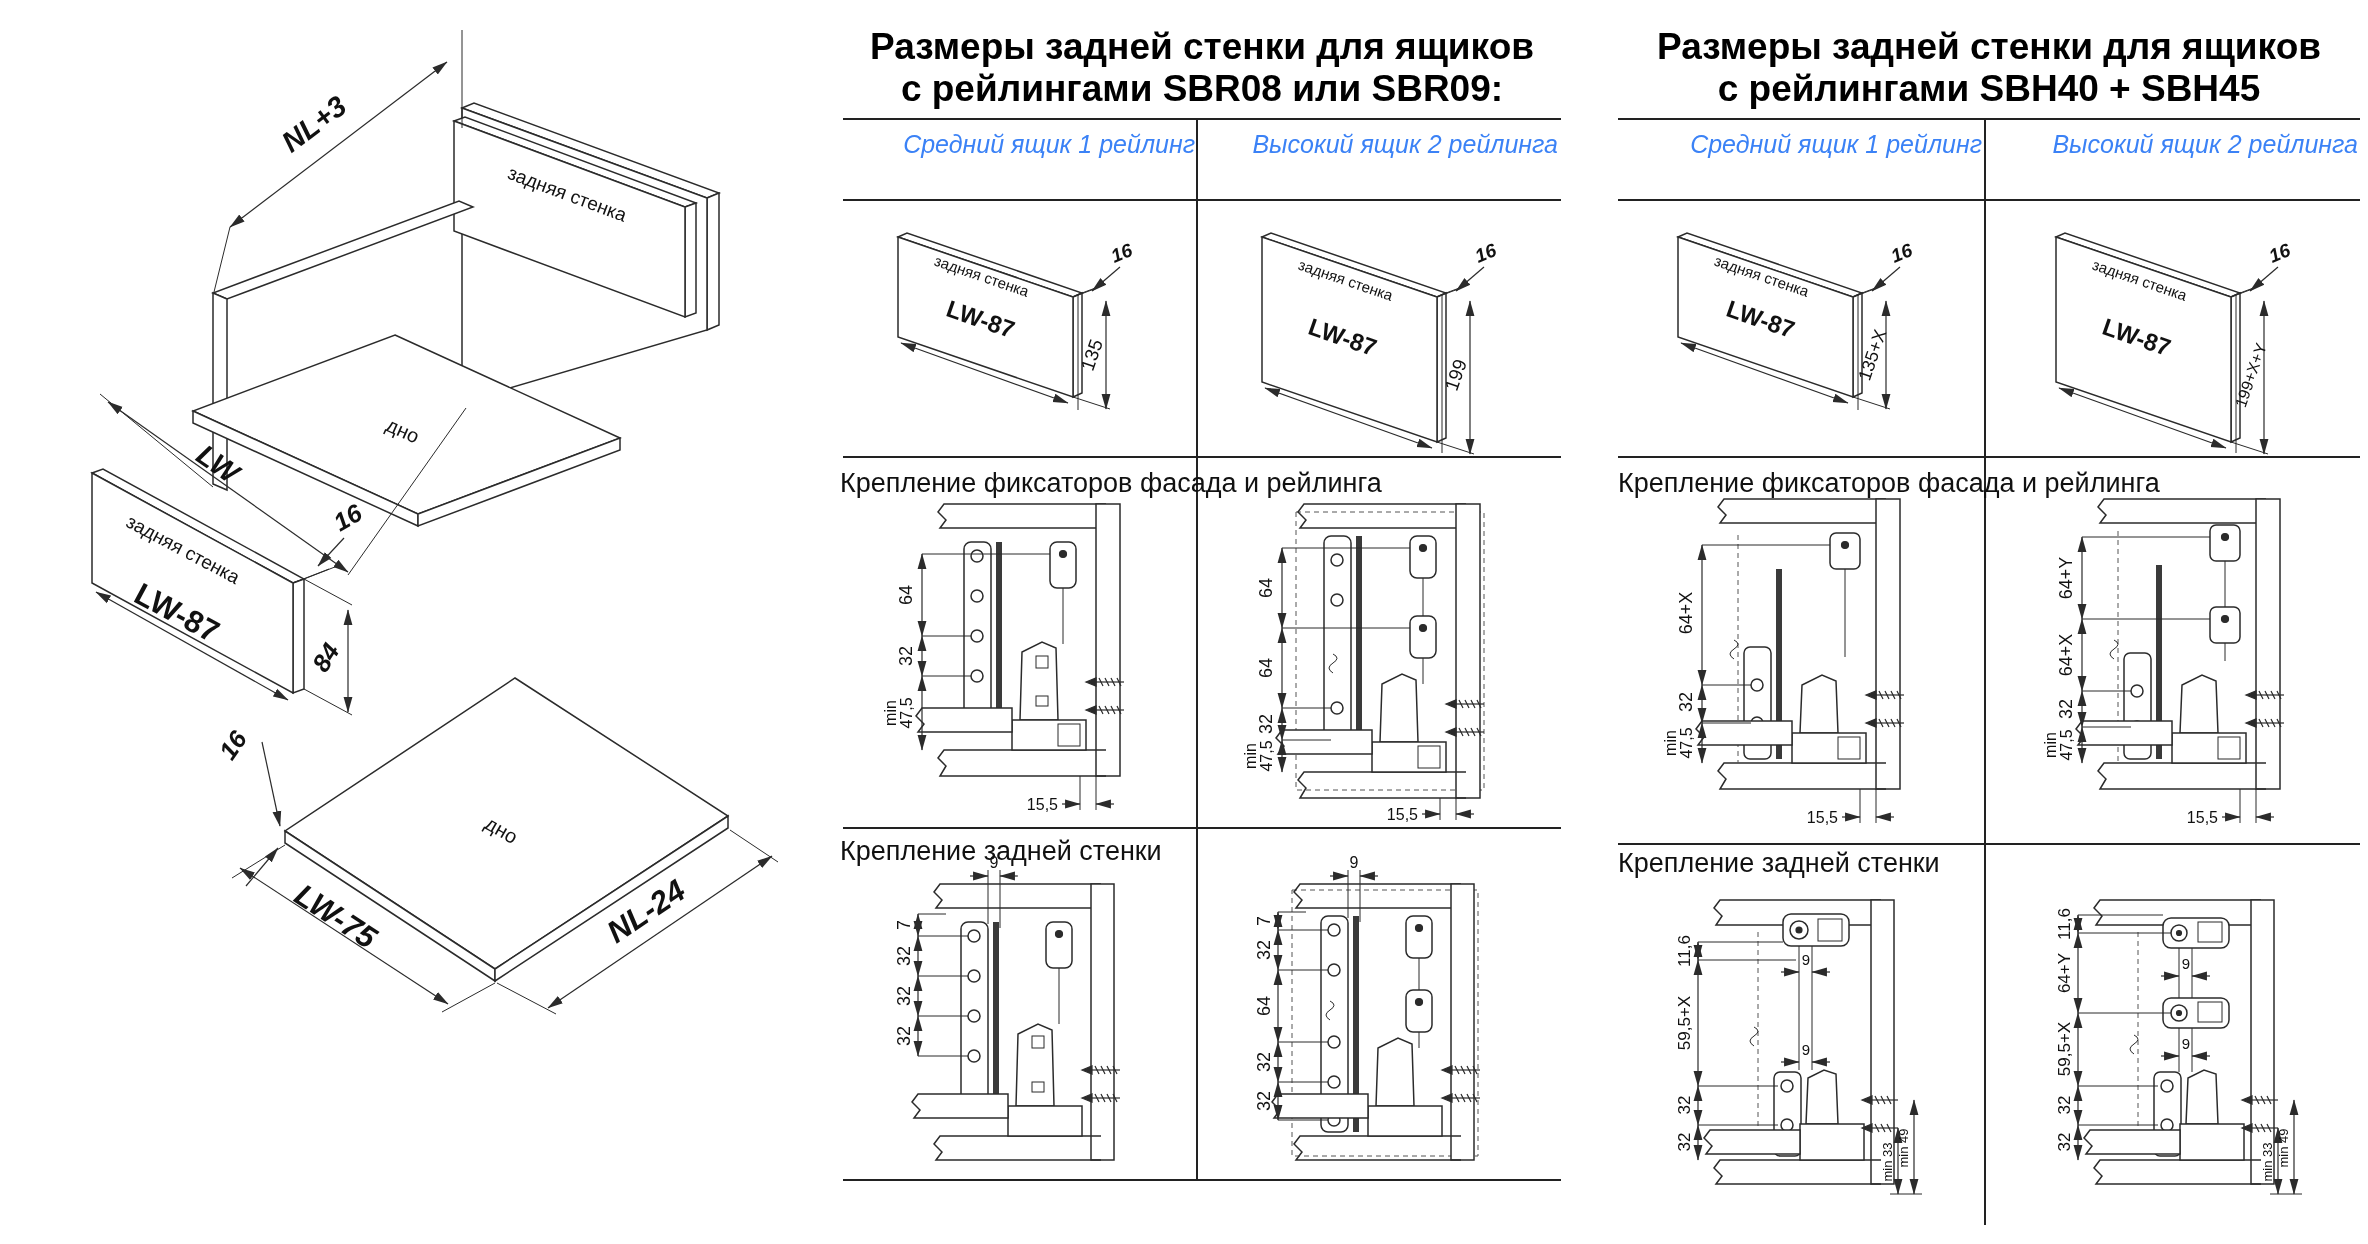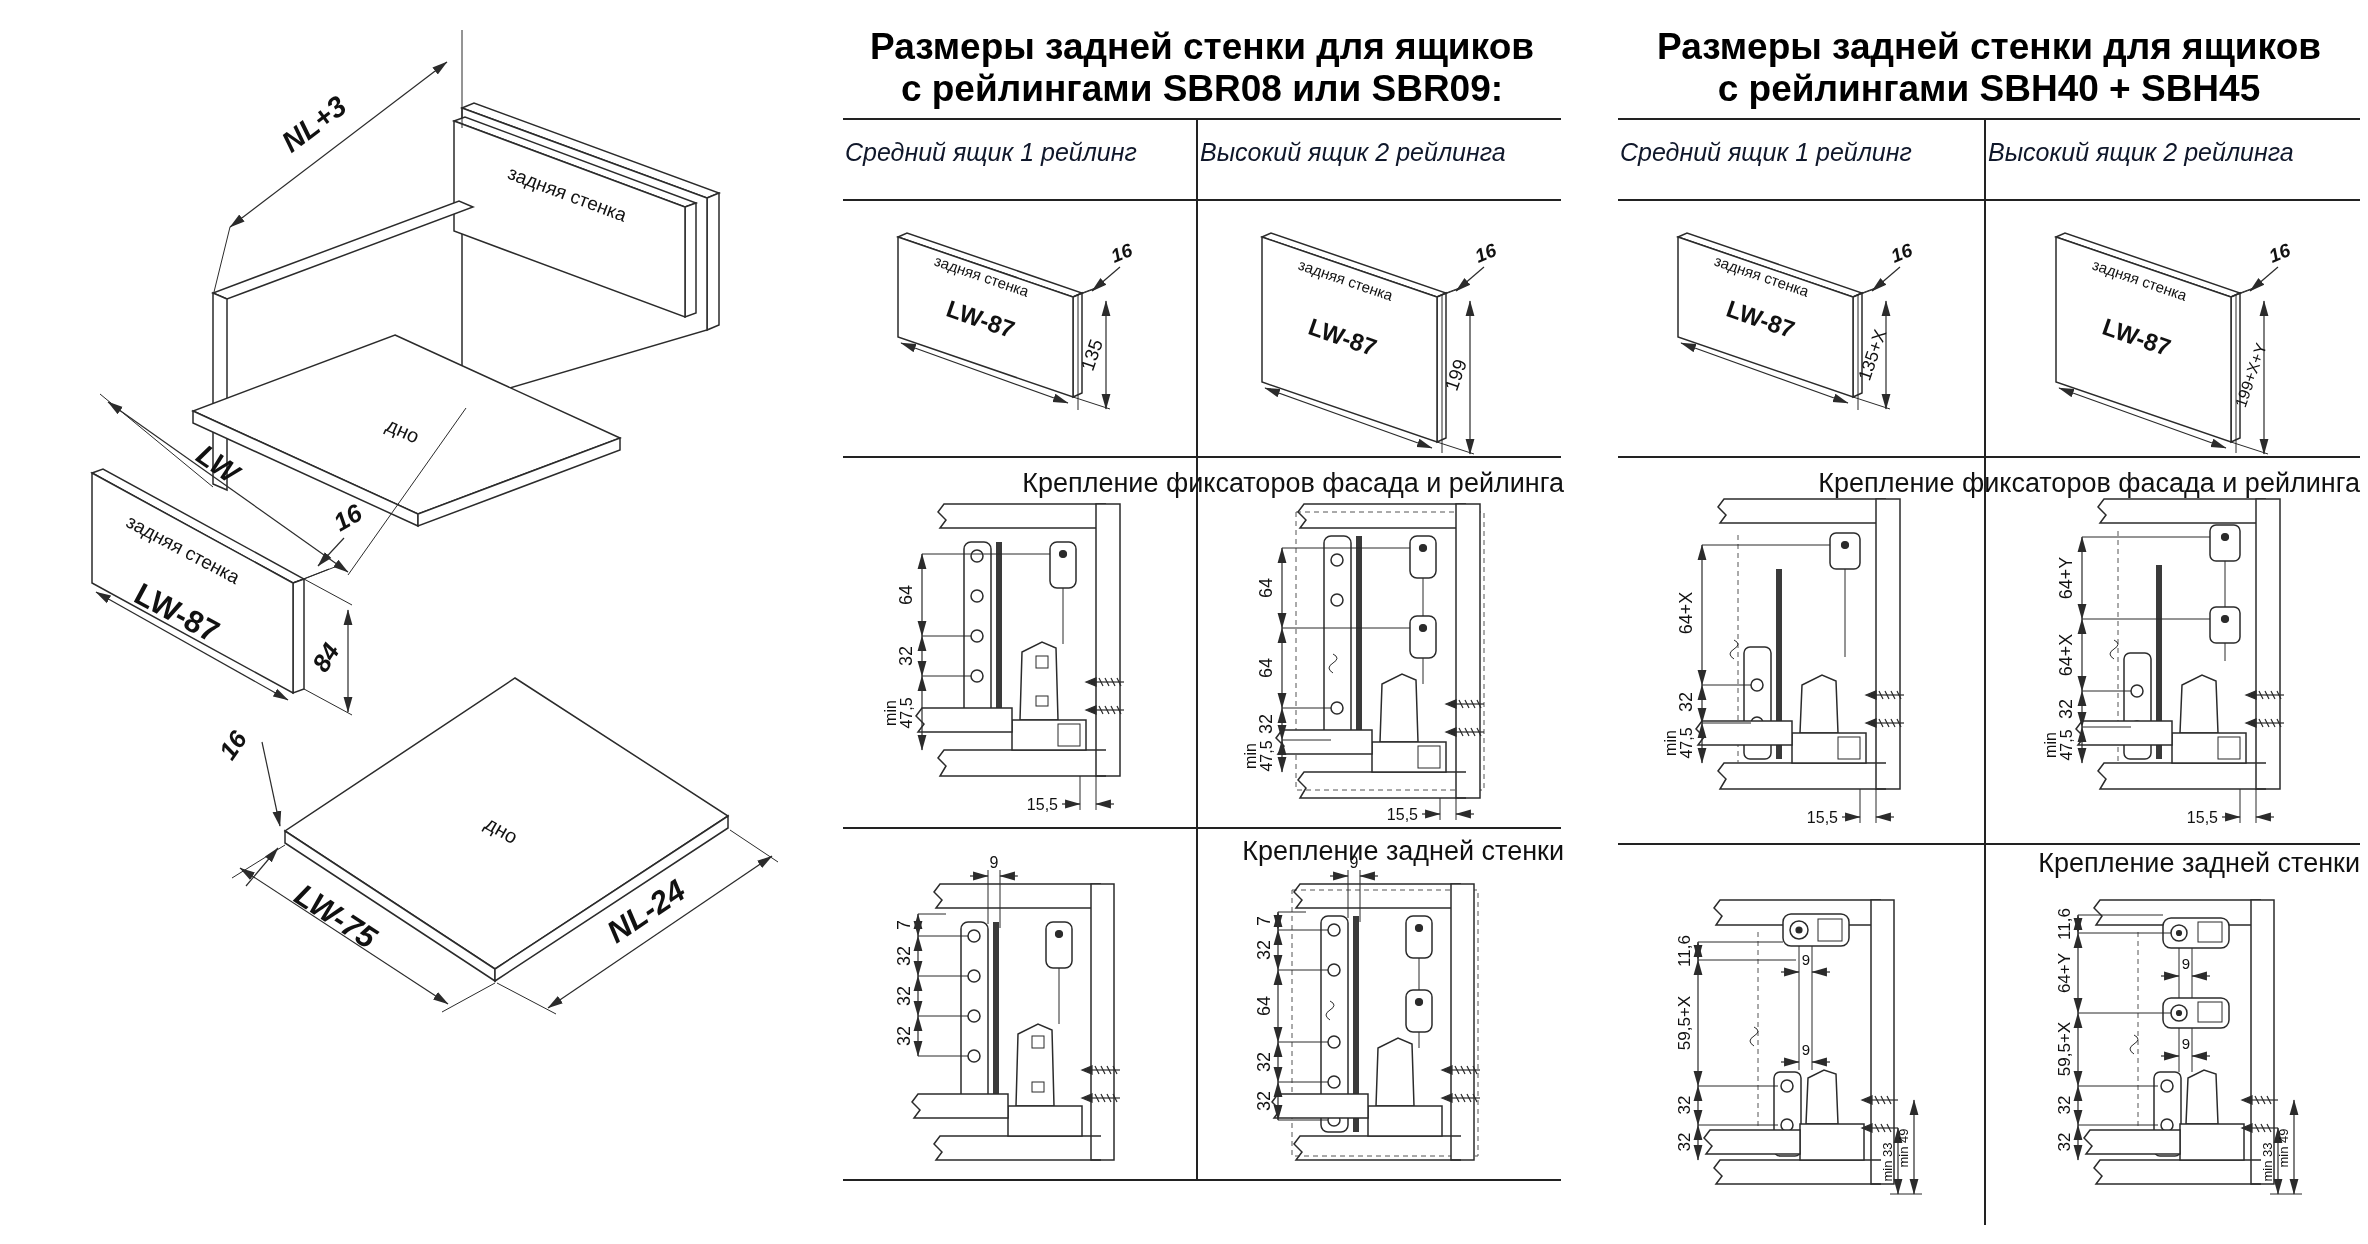--- a/index.html
+++ b/index.html
@@ -1,22 +1,22 @@
 <!DOCTYPE html>
 <html><head>
 <meta charset="utf-8">
 <style>
   html,body{margin:0;padding:0;background:#fff;}
   body{width:2368px;height:1244px;position:relative;font-family:"Liberation Sans",sans-serif;color:#111;overflow:hidden;}
   .abs{position:absolute;}
   .rule{position:absolute;background:#222;height:2px;}
   .vrule{position:absolute;background:#222;width:2px;}
   .blocktitle{position:absolute;text-align:center;font-weight:bold;font-size:37px;line-height:42px;color:#000;}
-  .colhead{position:absolute;text-align:left;font-style:italic;font-size:25px;line-height:34px;color:#0f172a;margin-top:8px;}
-  .sectitle{position:absolute;text-align:right;font-size:27px;color:#111;}
+  .colhead{position:absolute;text-align:right;font-style:italic;font-size:25px;line-height:34px;color:#3b82f6;}
+  .sectitle{position:absolute;text-align:left;font-size:27px;color:#111;}
   svg{position:absolute;overflow:visible;}
   .fw{fill:#fff;stroke:#2b2b2b;stroke-width:1.5;}
   .ln{fill:none;stroke:#2b2b2b;stroke-width:1.5;}
   .thin{fill:none;stroke:#2b2b2b;stroke-width:1;}
   .dim{fill:none;stroke:#2b2b2b;stroke-width:1.2;}
   .dash{fill:none;stroke:#555;stroke-width:1;stroke-dasharray:5 4;}
   .dk{fill:#3a3a3a;stroke:none;}
   .scr{fill:#2b2b2b;stroke:#2b2b2b;stroke-width:1.2;}
   text{font-family:"Liberation Sans",sans-serif;fill:#111;}
   .tl{font-size:19px;}

